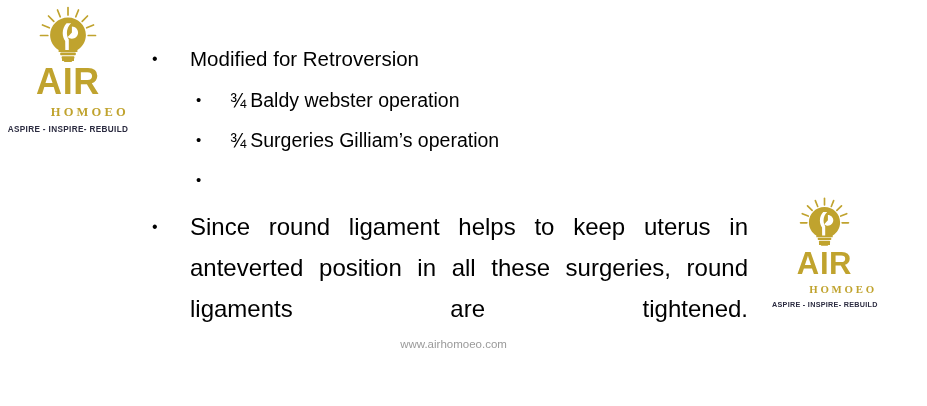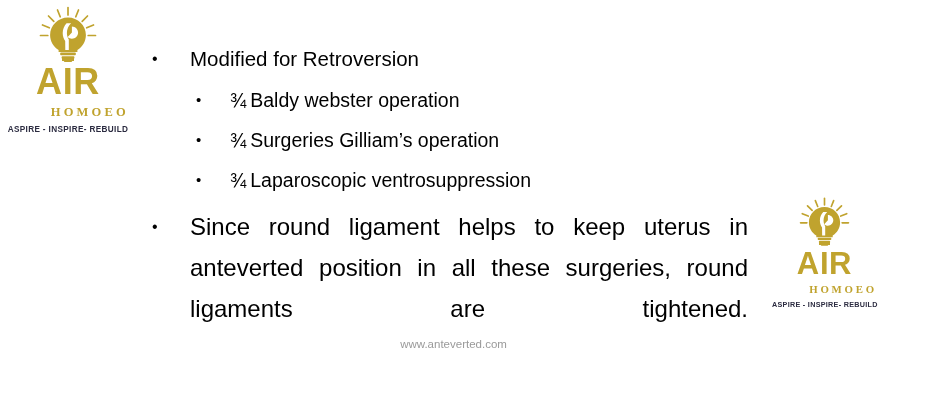--- a/index.html
+++ b/index.html
@@ -190,21 +190,20 @@
       <span><span class="frac">¾</span><span>Baldy webster operation</span></span>
     </div>
 
     <div class="bullet-row lvl2">
       <span class="bullet-mark">•</span>
       <span><span class="frac">¾</span><span>Surgeries Gilliam’s operation</span></span>
     </div>
 
     <div class="bullet-row lvl2">
       <span class="bullet-mark">•</span>
-      <span><span class="frac">¾</span><span>Laparoscopic ventrosuppression</span></span>
     </div>
 
     <div class="para-block">
       <span class="bullet-mark">•</span>
       <span class="para-text">Since round ligament helps to keep uterus in anteverted position in all these surgeries, round ligaments are tightened.</span>
     </div>
 
   </div>
 
   <div class="logo" id="logo-secondary">
@@ -227,15 +226,15 @@
         <rect x="27.2" y="46.6" width="15.6" height="2.7" rx="0.8" fill="#C0A32E"></rect>
         <rect x="28.6" y="50.2" width="12.8" height="2.6" rx="0.8" fill="#C0A32E"></rect>
         <rect x="30.8" y="53.6" width="8.4" height="2.3" rx="0.8" fill="#C0A32E"></rect>
       </svg>
     </div>
     <div class="air"><span>A</span><span class="ibar">I</span><span>R</span></div>
     <div class="homoeo">HOMOEO</div>
     <div class="tagline">ASPIRE - INSPIRE- REBUILD</div>
   </div>
 
-  <div id="footer">www.anteverted.com</div>
+  <div id="footer">www.airhomoeo.com</div>
 
 </div>
 
 </body></html>

